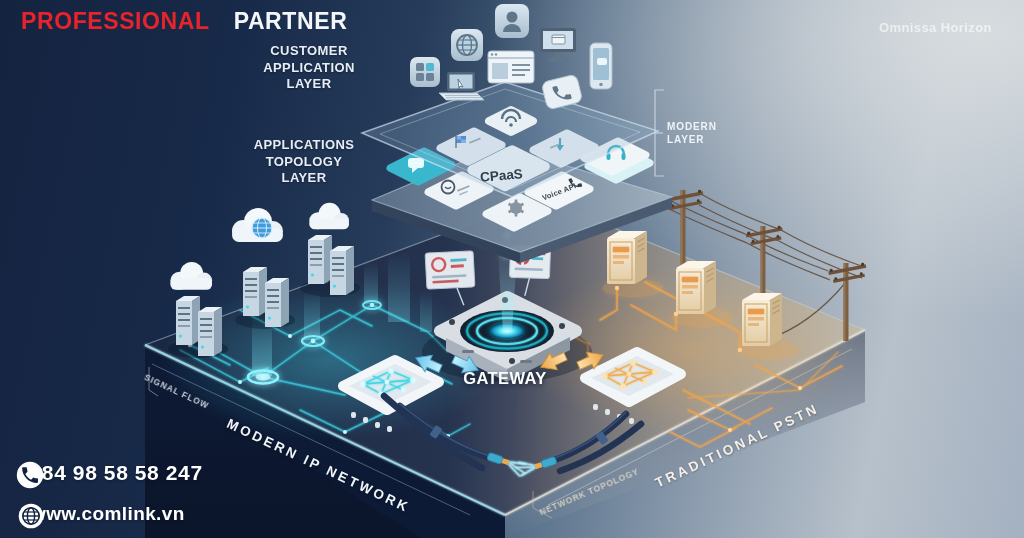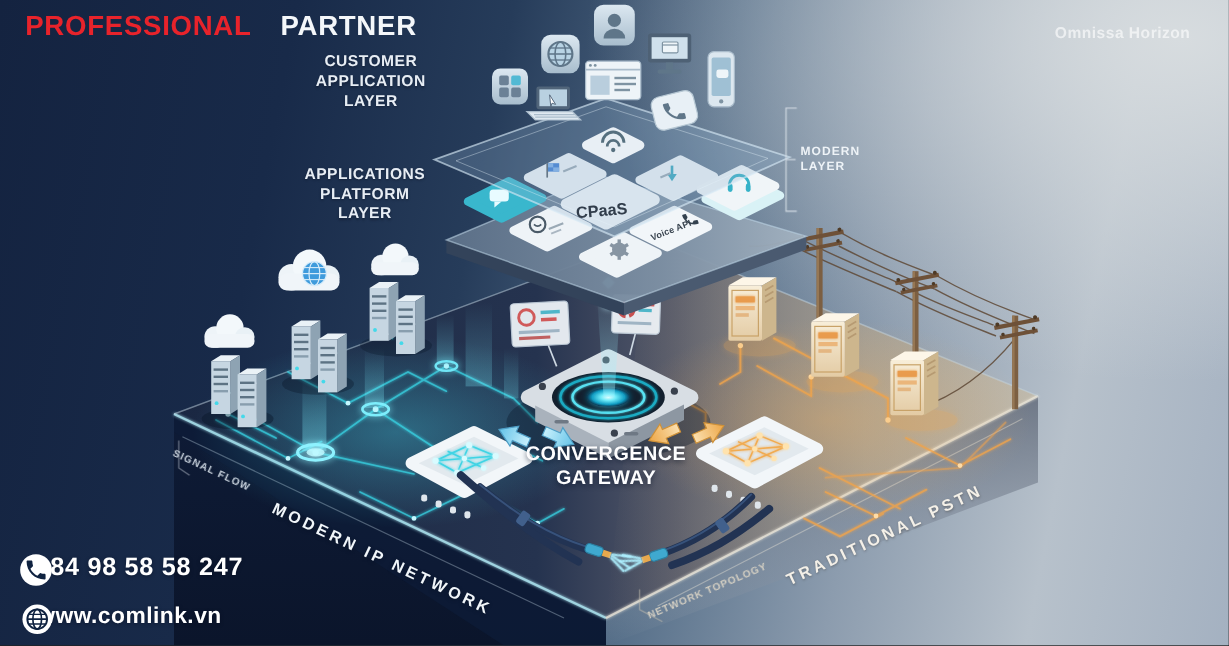--- a/index.html
+++ b/index.html
@@ -555,31 +555,30 @@
 <div class="lbl watermark">Omnissa Horizon</div>
 
 <div class="lbl layer-label customer">
   <div>CUSTOMER</div>
   <div>APPLICATION</div>
   <div>LAYER</div>
 </div>
 
 <div class="lbl layer-label platform">
   <div>APPLICATIONS</div>
-  <div>PLATFORM</div>
+  <div>TOPOLOGY</div>
   <div>LAYER</div>
 </div>
 
 <div class="lbl sfr">
   <div>MODERN</div>
   <div>LAYER</div>
 </div>
 
 <div class="lbl gwlabel">
-  <div>CONVERGENCE</div>
   <div>GATEWAY</div>
 </div>
 
 <div class="lbl modern">MODERN IP NETWORK</div>
 <div class="lbl pstn">TRADITIONAL PSTN</div>
 <div class="lbl sfl">SIGNAL FLOW</div>
 <div class="lbl topo">NETWORK TOPOLOGY</div>
 <div class="lbl cpaas">CPaaS</div>
 <div class="lbl voiceapi">Voice API</div>
 

